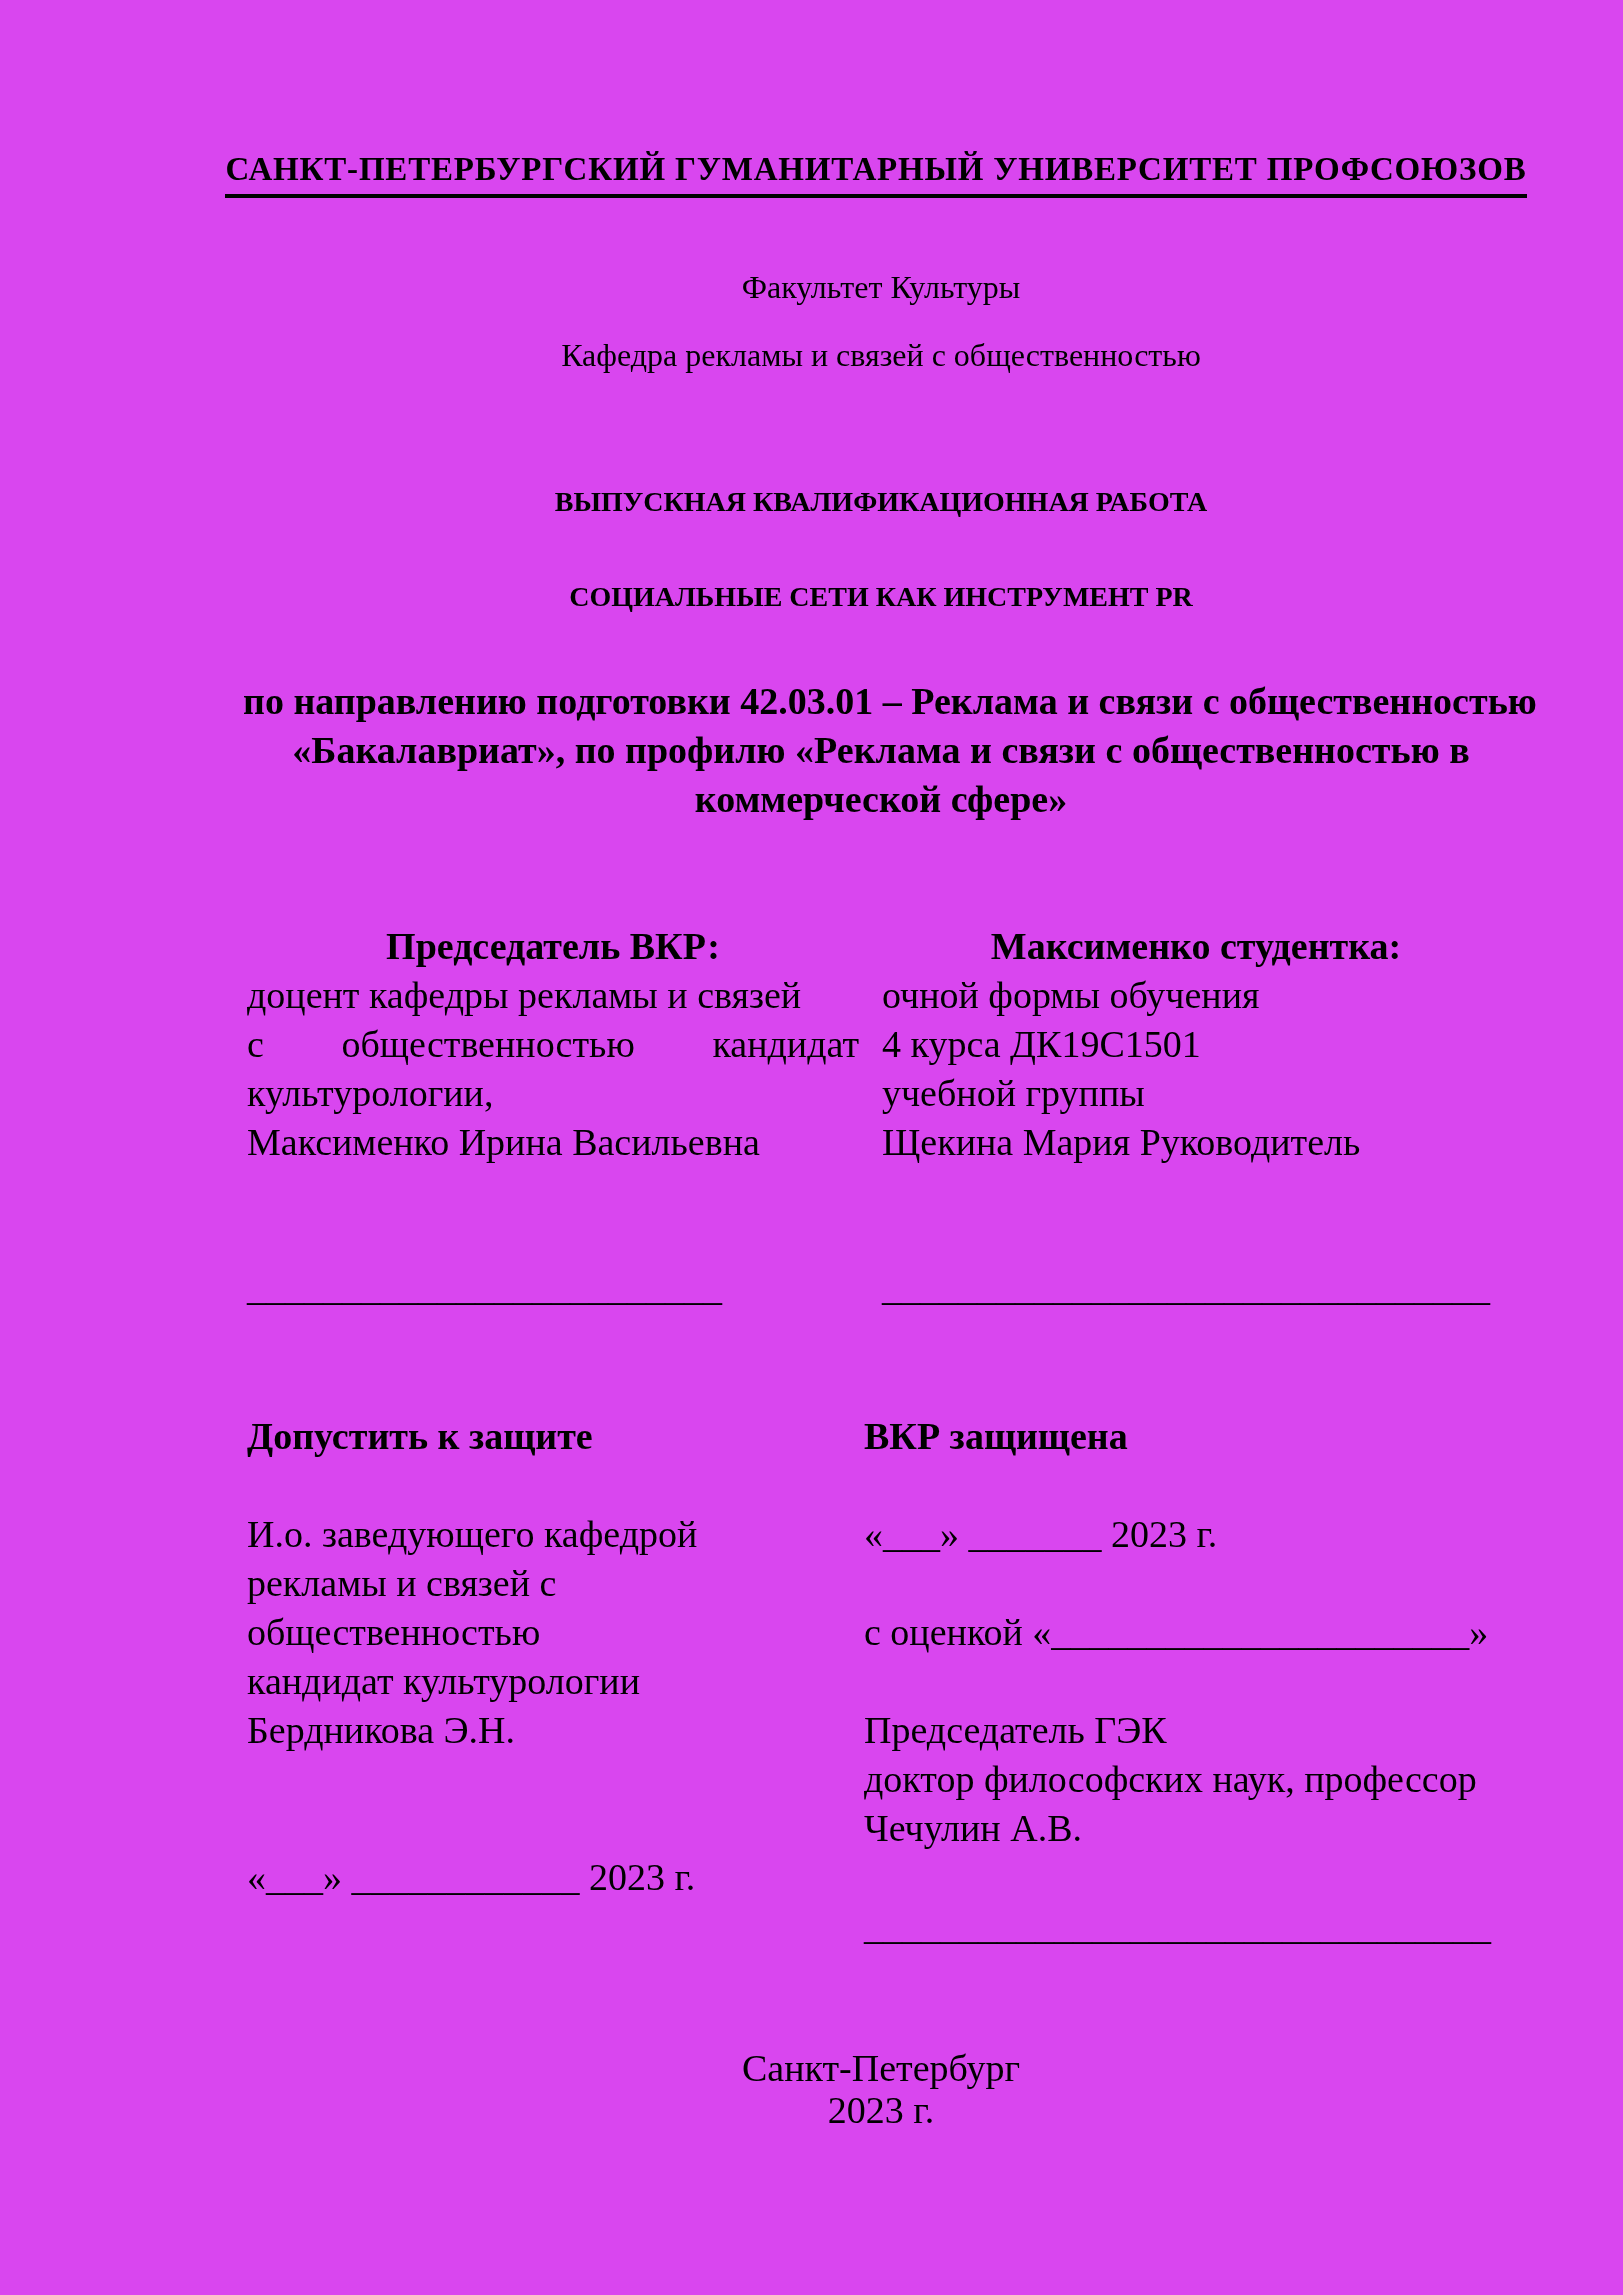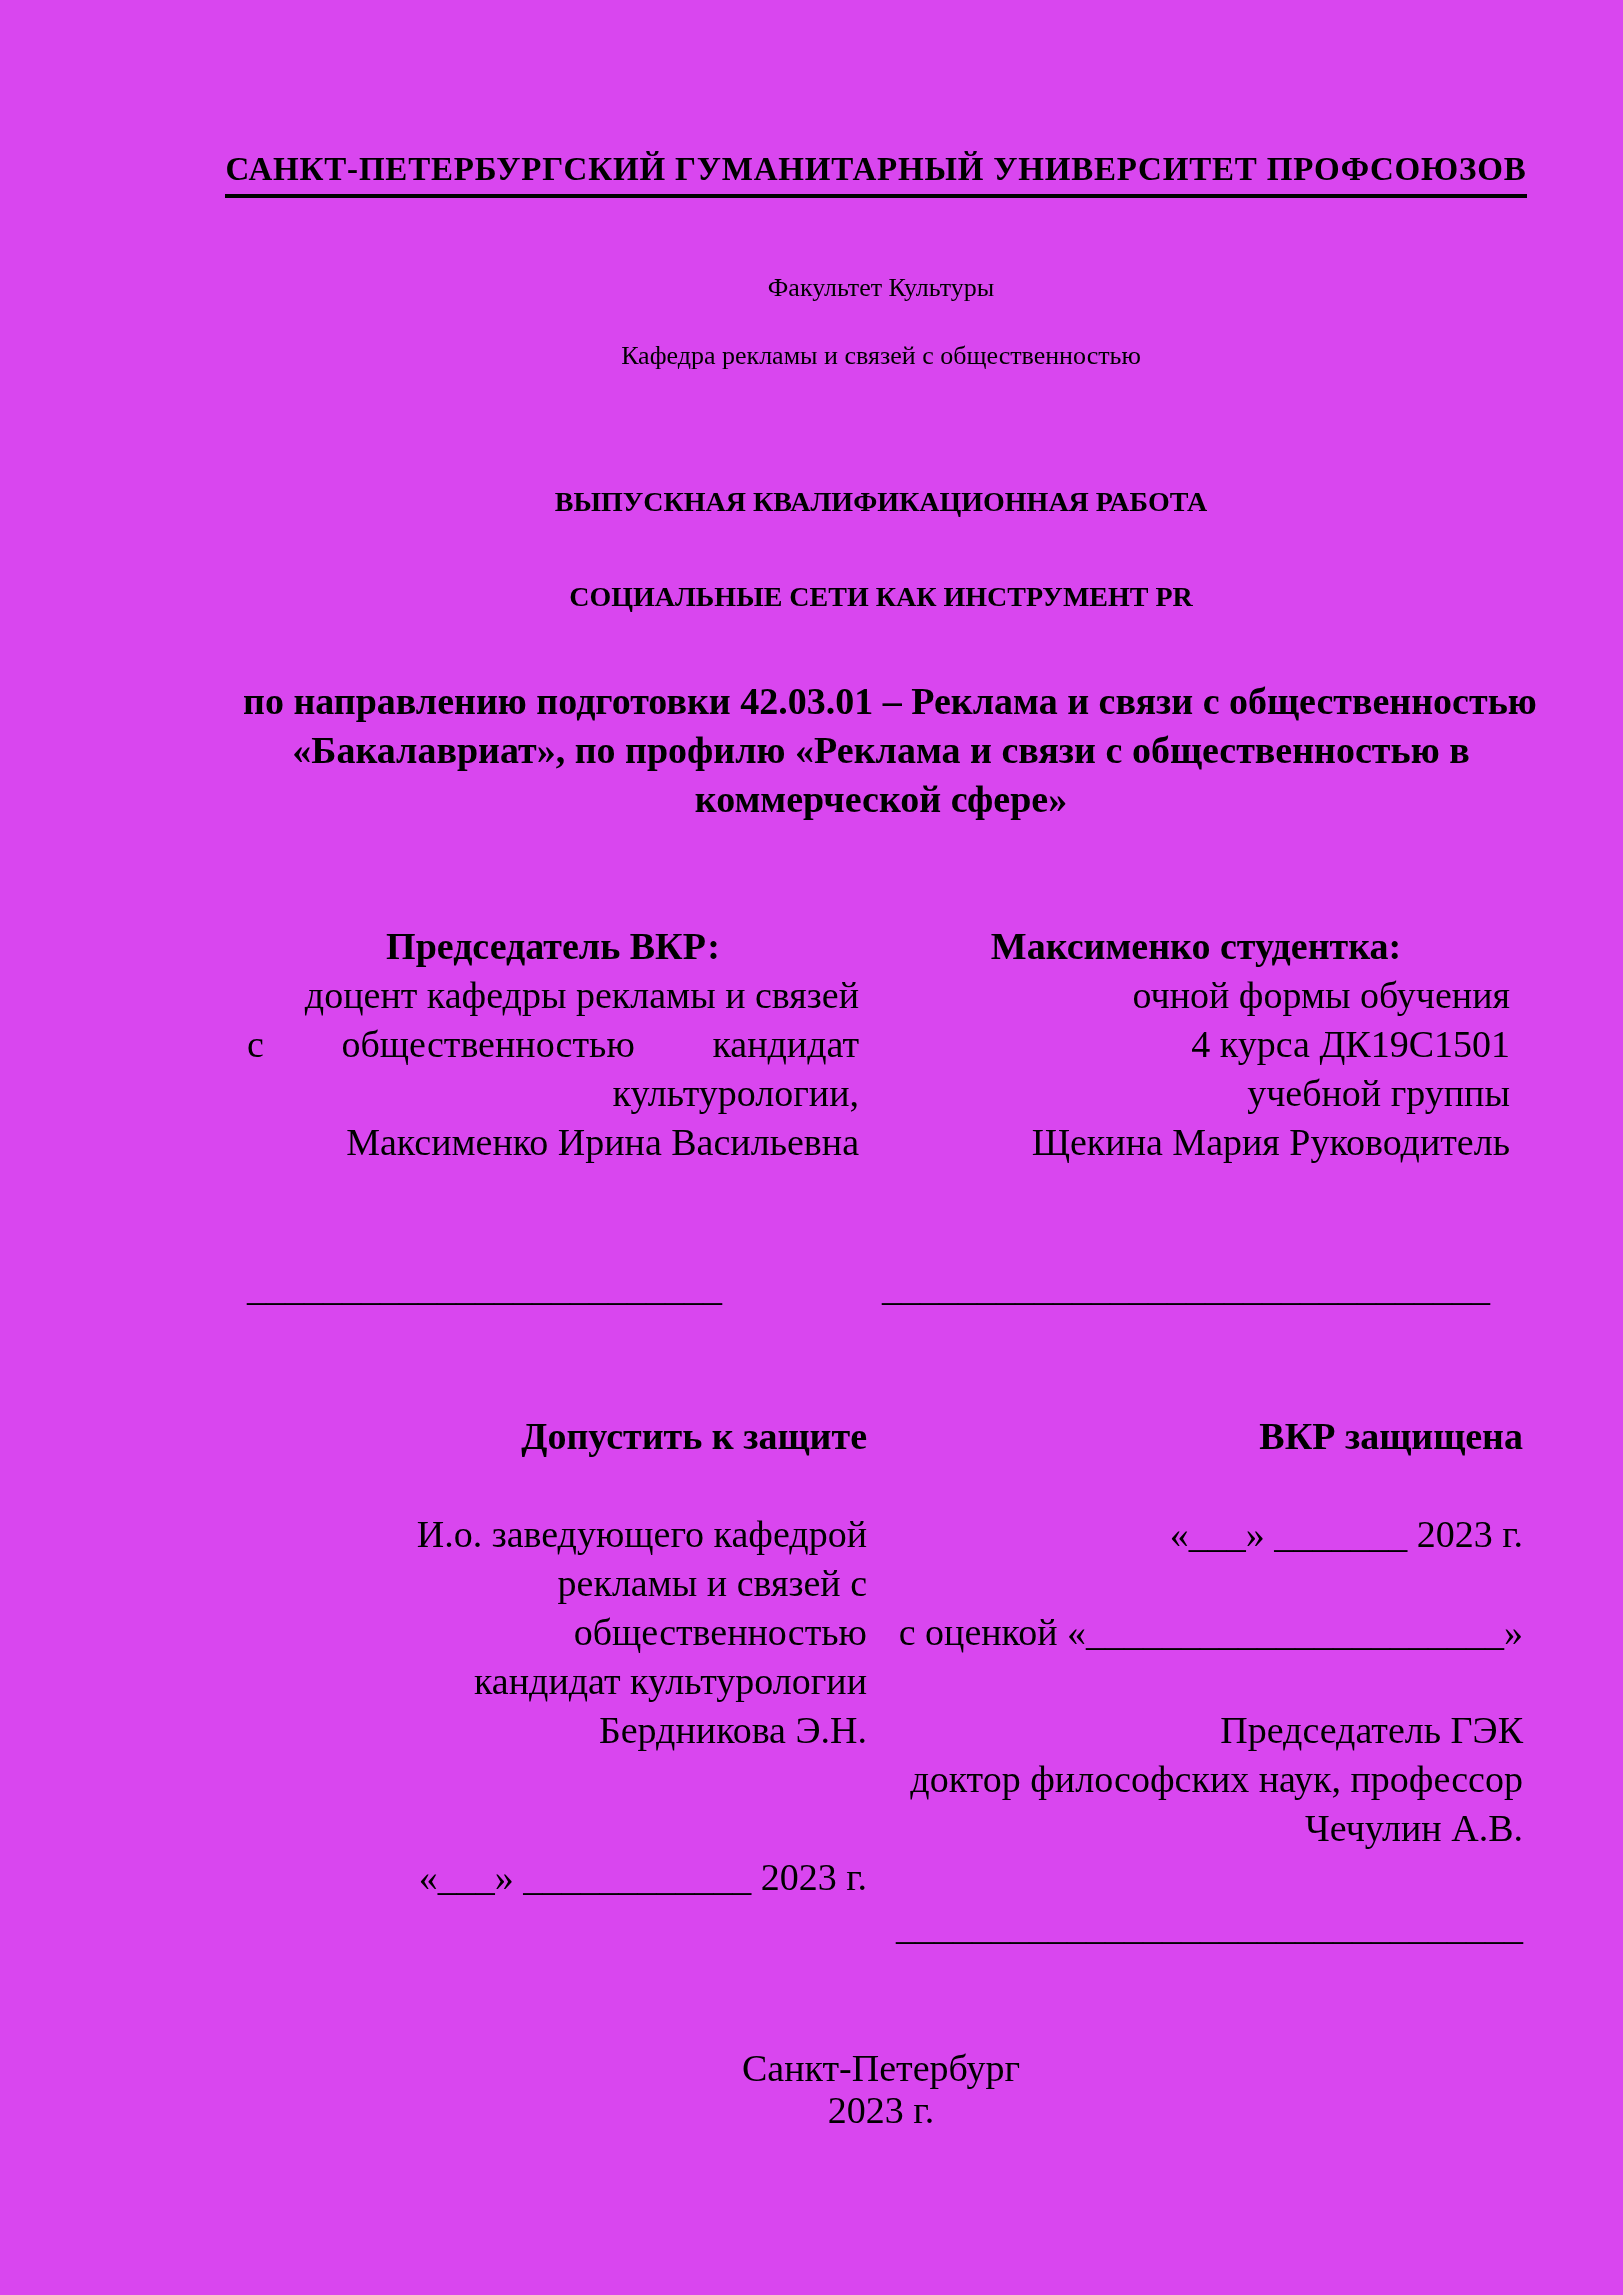--- a/index.html
+++ b/index.html
@@ -8,23 +8,23 @@
     width:1623px;
     height:2295px;
     background:#d946ef;
     color:#000;
     font-family:"Liberation Serif","DejaVu Serif",serif;
     overflow:hidden;
   }
   .abs{position:absolute;}
   .c{text-align:center;}
   .b{font-weight:bold;}
-  .fs49{font-size:26px;line-height:49px;}
+  .fs49{font-size:32px;line-height:49px;}
   .fs51{font-size:28px;line-height:49px;}
-  .ln{font-size:38px;line-height:49px;min-height:49px;white-space:nowrap;text-align:right;}
+  .ln{font-size:38px;line-height:49px;min-height:49px;white-space:nowrap;}
   .lnc{font-size:38px;line-height:49px;min-height:49px;white-space:nowrap;text-align:center;font-weight:bold;}
   .spread{display:flex;justify-content:space-between;}
   .hdr{
     position:absolute;
     left:225px;top:149px;width:1302px;
     font-size:33px;font-weight:bold;letter-spacing:0.8px;
     line-height:41px;text-align:center;
     padding-bottom:3.9px;
     border-bottom:4.7px solid #000;
   }

